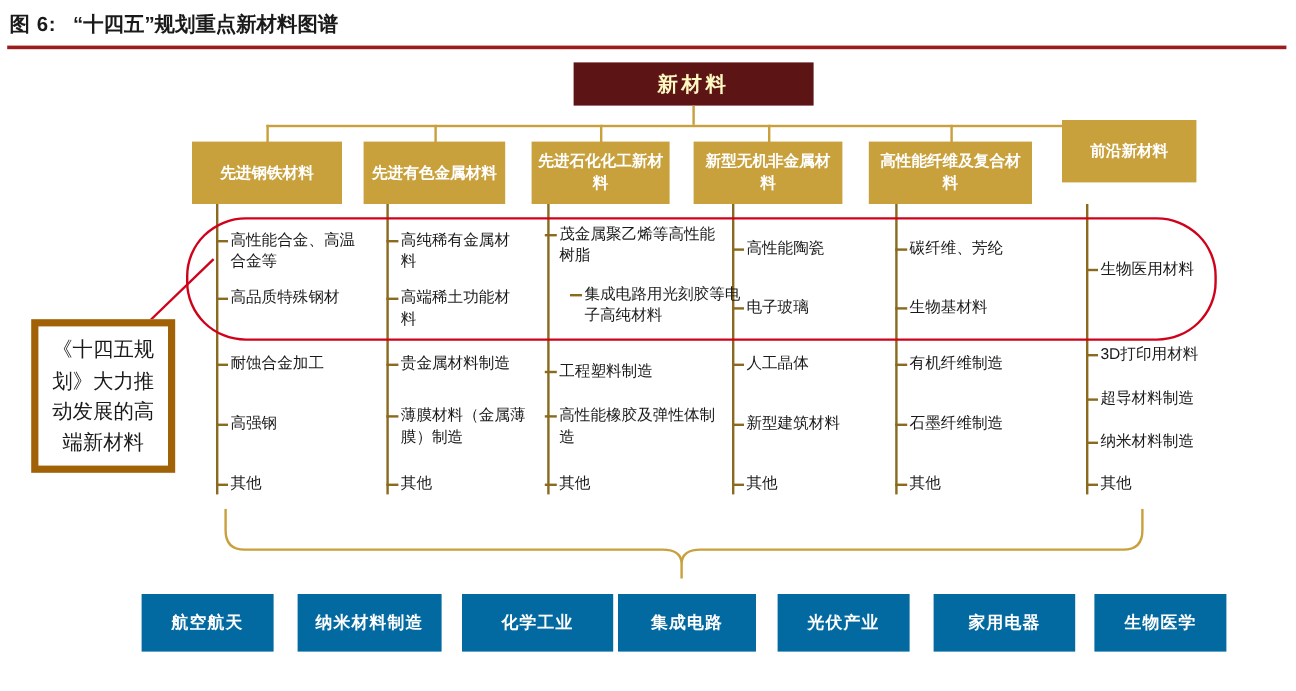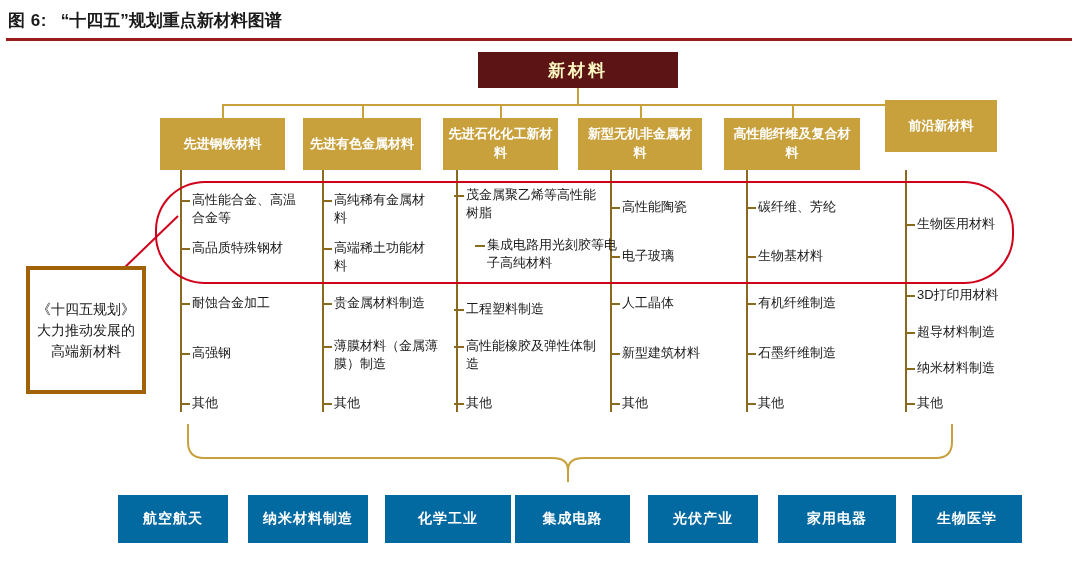--- a/index.html
+++ b/index.html
@@ -120,27 +120,27 @@
     border-radius: 50px / 49px;
     pointer-events: none;
   }
   
   .callout {
     position: absolute;
     left: 26px;
     top: 266px;
     width: 120px;
     height: 128px;
-    border: 4px solid #a16207;
+    border: 6px solid #a16207;
     box-sizing: border-box;
     display: flex;
     align-items: center;
     justify-content: center;
     text-align: center;
-    font-size: 14px;
+    font-size: 17px;
     line-height: 1.5;
     color: #1a1a1a;
     padding: 4px;
     background: #ffffff;
   }
   .callout-line {
     position: absolute;
     left: 120px;
     top: 214px;
     width: 60px;

